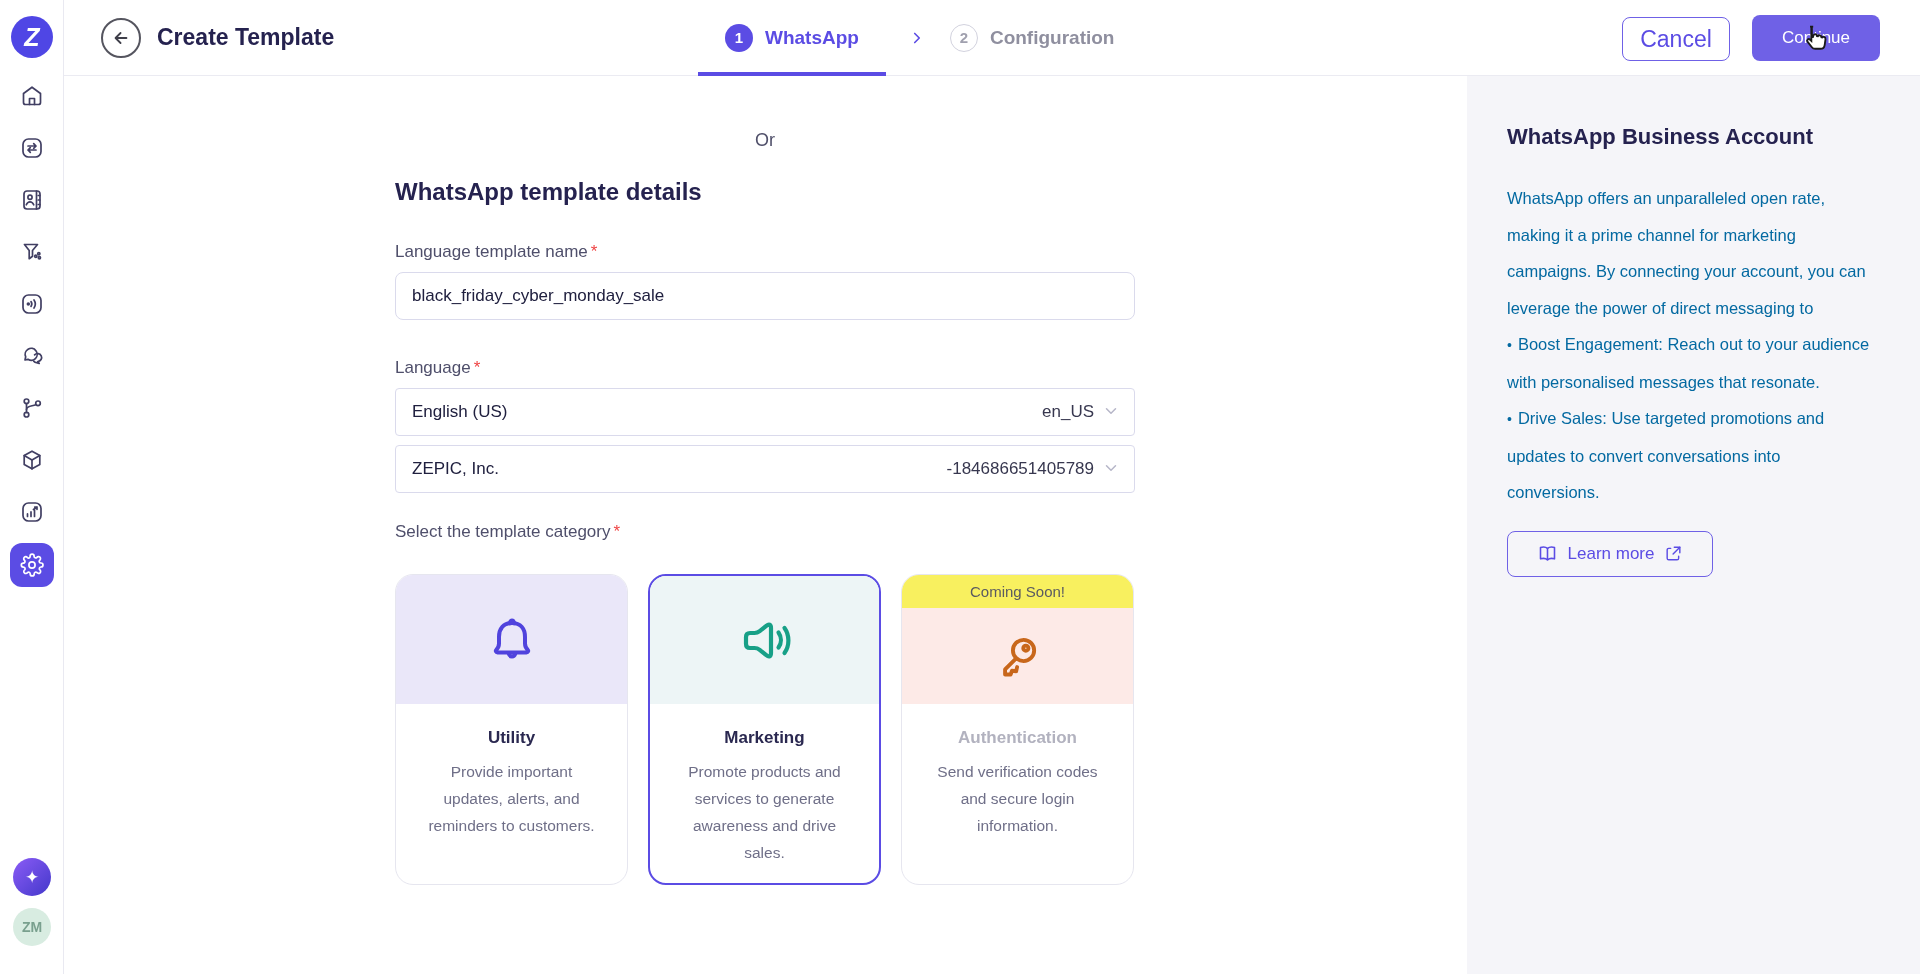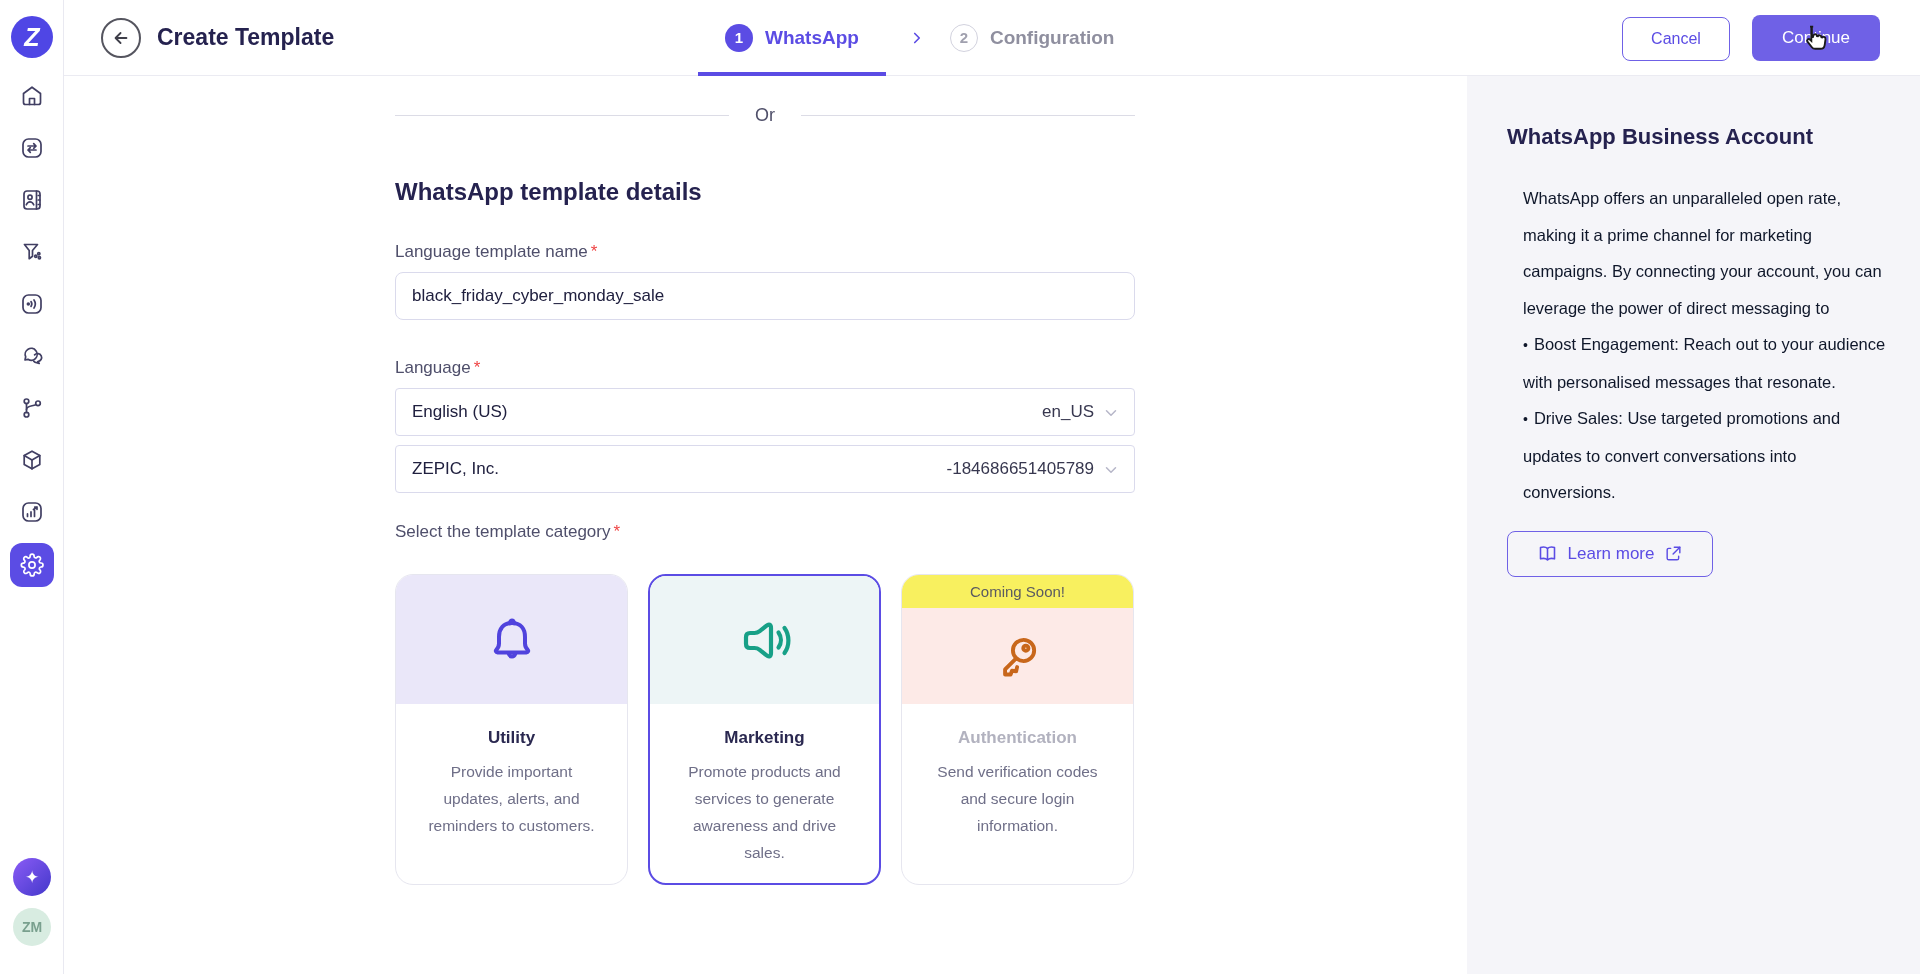--- a/index.html
+++ b/index.html
@@ -40,65 +40,65 @@
   .step-circle { width:28px; height:28px; border-radius:50%; display:flex; align-items:center; justify-content:center;
     font-size:15px; font-weight:600; }
   .step-circle.active { background:#5b4ce4; color:#fff; }
   .step-circle.inactive { border:1.5px solid #d2d2de; color:#a0a0ae; background:#fff; }
   .step-label { font-size:19px; font-weight:600; }
   .step-label.active { color:#5b4ce4; }
   .step-label.inactive { color:#8f8f9f; }
   .step-chevron { display:flex; align-items:center; margin-left:22px; }
 
   .cancel-btn { position:absolute; right:190px; top:17px; width:108px; height:44px; border-radius:8px;
-    border:1.5px solid #6f61e6; background:#fff; color:#5b4ce4; font-size:16px; font-weight:500;
+    border:1.5px solid #6f61e6; background:#fff; color:#5b4ce4; font-size:23px; font-weight:500;
     font-family:"Liberation Sans",sans-serif; cursor:pointer; }
   .continue-btn { position:absolute; right:40px; top:15px; width:128px; height:46px; border-radius:8px;
     border:none; background:#6f61e6; color:#fff; font-size:17px; font-weight:500;
     font-family:"Liberation Sans",sans-serif; cursor:pointer; }
 
   
   .main { position:absolute; left:64px; top:76px; width:1403px; bottom:0; background:#fff; }
   .form { position:absolute; left:331px; top:0; width:740px; }
-  .or-row { margin-top:28px; display:flex; align-items:center; gap:26px; height:22px; }
+  .or-row { margin-top:28px; display:flex; align-items:center; gap:26px; height:22px;flex-direction:column; }
   .or-row .line { flex:1; height:1px; background:#dcdce6; }
   .or-text { font-size:18px; color:#50506a; }
   .section-heading { margin-top:52px; font-size:24px; font-weight:700; color:#25224f; }
   .field-label { margin-top:38px; font-size:17px; color:#4f4f6b; height:21px; }
   .field-label .req { color:#ef4444; margin-left:3px; }
   .field-label.first { margin-top:36px; }
   .field-label.category { margin-top:29px; }
   .text-input { margin-top:9px; width:740px; height:48px; border:1px solid #dadaec; border-radius:8px;
     padding:0 16px; font-size:17px; color:#20203f; font-family:"Liberation Sans",sans-serif; background:#fff; outline:none; }
   .select-box { margin-top:9px; width:740px; height:48px; border:1px solid #dadaec; border-radius:4px;
     padding:0 14px 0 16px; display:flex; align-items:center; justify-content:space-between;
     background:#fff; cursor:pointer; }
   .select-value { font-size:17px; color:#20203f; }
-  .select-right { display:flex; align-items:flex-end; gap:8px; }
+  .select-right { display:flex; align-items:flex-start; gap:8px; }
   .select-meta { font-size:17px; color:#37374f; }
 
   .cards { margin-top:31px; display:grid; grid-template-columns:repeat(3,233px); gap:20px; }
   .card { height:311px; border:1px solid #e6e6ef; border-radius:18px; background:#fff; overflow:hidden; cursor:pointer; }
   .card.selected { border:2px solid #5b4ce4; }
   .card.disabled { cursor:default; }
   .card-img { height:129px; display:flex; align-items:center; justify-content:center; }
   .card.selected .card-img { height:128px; }
   .img-marketing { background:#edf5f6; }
   .img-utility { background:#eae7f9; }
   .badge { height:33px; background:#f8f05f; color:#5a5a61; font-size:15px;
     display:flex; align-items:center; justify-content:center; }
   .img-auth { height:96px; background:#fdeae7; display:flex; align-items:center; justify-content:center; }
   .card-title { margin-top:24px; text-align:center; font-size:17px; font-weight:600; color:#2a2850; }
   .card-title.muted { color:#b2b2bf; }
   .card-desc { margin-top:10px; padding:0 24px; text-align:center; font-size:15.5px; color:#6f6f88; line-height:27px; }
 
   
   .info-panel { position:absolute; left:1467px; right:0; top:76px; bottom:0; background:#f5f5f9; padding:48px 27px 0 40px; }
   .panel-title { font-size:22px; font-weight:700; color:#25224f; }
-  .panel-body { margin-top:30px; width:366px; font-size:16.5px; line-height:36.5px; color:#0f172a;margin-left:16px; }
+  .panel-body { margin-top:30px; width:366px; font-size:16.5px; line-height:36.5px; color:#0369a1; }
   .panel-body p { margin:0; }
   .bullet-line .bullet { font-size:14px; margin-right:6px; }
   .learn-more { margin-top:20px; width:206px; height:46px; border:1.5px solid #6f61e6; border-radius:8px;
     background:transparent; color:#5b4ce4; font-size:17px; font-family:"Liberation Sans",sans-serif;
     display:flex; align-items:center; justify-content:center; gap:10px; cursor:pointer; }
 
   
   .cursor { position:absolute; left:1798px; top:22px; width:32px; height:32px; z-index:50; pointer-events:none; }
 </style>
 </head>

